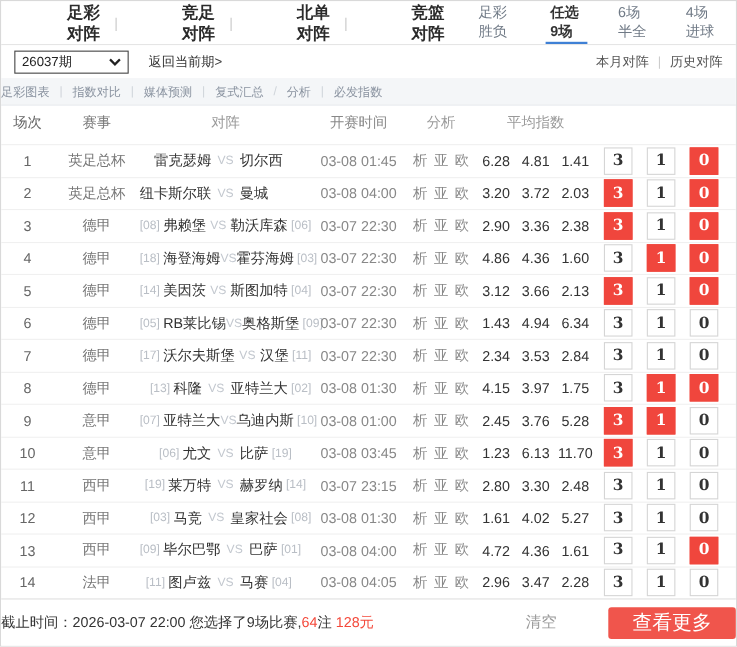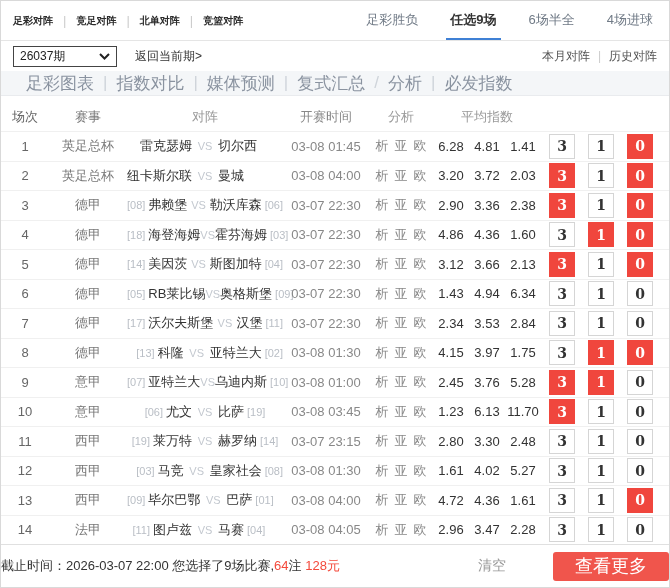--- a/index.html
+++ b/index.html
@@ -3,42 +3,42 @@
 <meta charset="utf-8">
 <style>
   * { margin:0; padding:0; box-sizing:border-box; }
   html,body { background:#fff; }
   body { font-family:"Liberation Sans", sans-serif; width:670px; height:588px; }
   .app { width:670px; height:588px; border:1px solid #d9d9d9; background:#fff; display:flex; flex-direction:column; overflow:hidden; }
 
   
   .topbar { height:40px; flex:0 0 40px; display:flex; justify-content:space-between; align-items:stretch; border-bottom:1px solid #e5e5e5; padding:0 12px; }
   .main-tabs { display:flex; align-items:center; }
-  .mtab { font-size:10px; font-weight:bold; color:#2b2b2b; text-decoration:none; cursor:pointer; }
+  .mtab { font-size:15px; font-weight:bold; color:#2b2b2b; text-decoration:none; cursor:pointer;margin-left:48px; }
   .tsep { color:#ccc; font-size:13px; margin:0 10px; font-weight:normal; }
   .right-tabs { display:flex; align-items:stretch; }
   .rtab { font-size:13px; color:#707a86; display:flex; align-items:center; padding:0 4px; margin-left:24px; cursor:pointer; border-bottom:2px solid transparent; text-decoration:none; }
   .rtab.active { color:#333; border-bottom-color:#3f80d5; font-weight:bold; }
 
   
   .period-bar { height:30px; flex:0 0 30px; display:flex; justify-content:space-between; align-items:center; padding:0 12px; }
   .pleft { display:flex; align-items:center; }
   .select { width:104px; height:21px; border:1px solid #444; display:flex; align-items:center; justify-content:space-between; padding:0 6px; font-size:12px; color:#222; cursor:pointer; background:#fff; }
   .backlink { margin-left:18px; font-size:12px; color:#333; text-decoration:none; cursor:pointer; }
   .pright { display:flex; align-items:center; font-size:12px; color:#555; }
   .pright a { color:#555; text-decoration:none; cursor:pointer; }
   .vsep { color:#ccc; margin:0 8px; }
 
   
-  .subnav { height:25px; flex:0 0 25px; background:#f4f6f8; border-bottom:1px solid #e9ebee; display:flex; align-items:center; padding-left:25px; font-size:17px; color:#8a93a0; }
+  .subnav { height:25px; flex:0 0 25px; background:#f4f6f8; border-bottom:1px solid #e9ebee; display:flex; align-items:center; padding-left:0; font-size:11px; color:#8a93a0; }
   .subnav a { color:#8a93a0; text-decoration:none; cursor:pointer; }
   .ssep { color:#cfd4da; margin:0 9px; }
 
   
-  .thead { margin-top:6px; height:30px; flex:0 0 30px; display:flex; align-items:center; color:#999; font-size:13px; border-bottom:1px solid #f0f0f0; }
+  .thead { margin-top:6px; height:30px; flex:0 0 30px; display:flex; align-items:flex-start; color:#999; font-size:13px; border-bottom:1px solid #f0f0f0; }
   .rows { flex:1 1 auto; display:flex; flex-direction:column; }
   .row { flex:1; display:flex; align-items:center; border-bottom:1px solid #f0f0f0; font-size:13px; }
   .row:last-child { border-bottom:none; }
 
   .c-no   { width:48px;  text-align:center; color:#666; }
   .c-league{ width:78px; text-align:center; color:#777; }
   .c-match{ width:156px; display:flex; align-items:center; }
   .home { flex:1; display:flex; justify-content:flex-end; align-items:center; color:#333; white-space:nowrap; }
   .away { flex:1; display:flex; justify-content:flex-start; align-items:center; color:#333; white-space:nowrap; }
   .vs   { width:26px; text-align:center; color:#c3c8cf; font-size:11px; }

